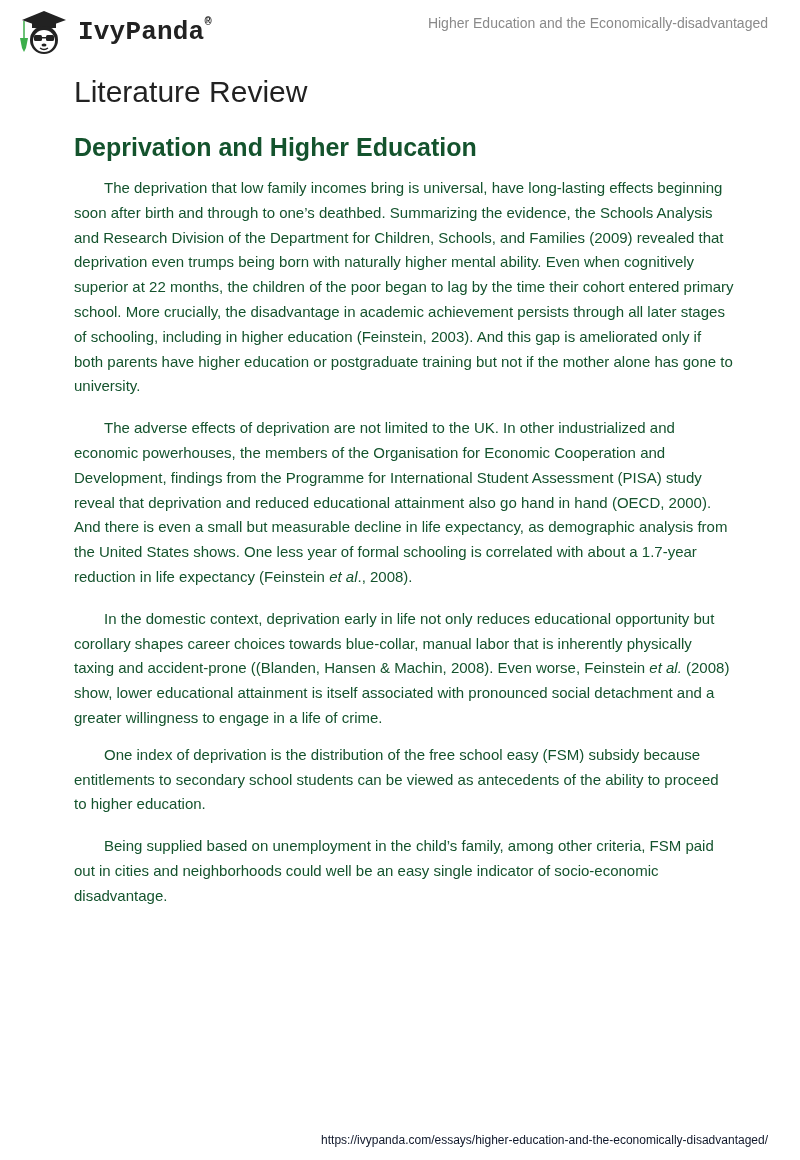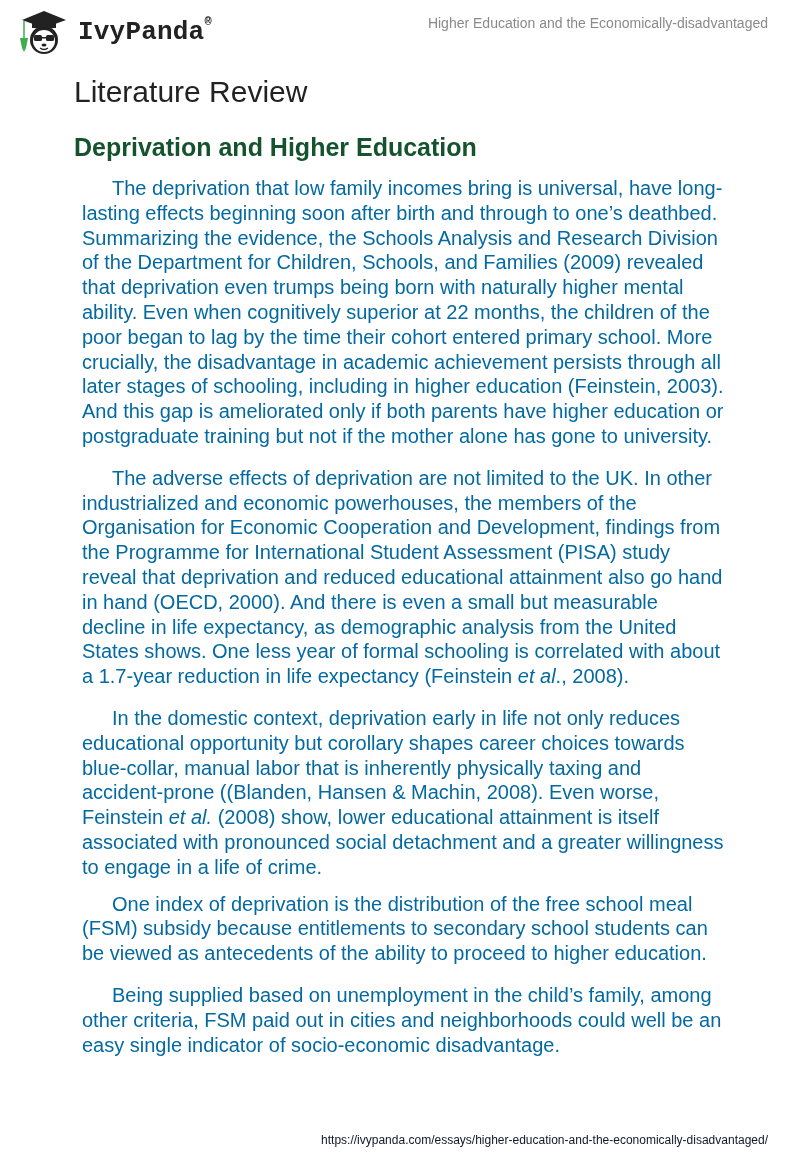--- a/index.html
+++ b/index.html
@@ -10,21 +10,21 @@
   .logo svg { width: 58px; height: 48px; }
   .logo-text { font-family: Liberation Mono, monospace; font-weight: bold; font-size: 26px;
                color: #222; margin-left: 6px; letter-spacing: 0.2px; }
   .logo-text sup { font-size: 12px; position: relative; top: -4px; }
   .doc-title { position: absolute; right: 32px; top: 15px; font-size: 14px; color: #8a8a8a; text-align: right; }
   .content { position: absolute; left: 74px; top: 72px; width: 660px; }
   h1 { font-size: 30px; font-weight: normal; margin: 0; line-height: 40px; color: #222; }
   h2 { font-size: 25px; font-weight: bold; margin: 0; line-height: 34px; color: #14532d; }
   .h2-first { margin-top: 18px; }
   .h2-second { margin-top: 18px; }
-  p { font-size: 20px; line-height: 24.8px; margin: 8px; text-indent: 30px; color: #0369a1; }
+  p { font-size: 15px; line-height: 24.8px; margin: 0; text-indent: 30px; color: #14532d; }
   .p1 { margin-top: 12px; }
   .p-gap { margin-top: 17px; }
   .footer-url { position: absolute; right: 32px; top: 1133px; font-size: 12px; color: #0f172a; }
 </style>
 </head>
 <body>
 
 <div class="header">
   <div class="logo">
     <svg viewBox="0 0 58 48">
@@ -55,18 +55,18 @@
 
   <h2 class="h2-first">Deprivation and Higher Education</h2>
 
   <p class="p1">The deprivation that low family incomes bring is universal, have long-lasting effects beginning soon after birth and through to one’s deathbed. Summarizing the evidence, the Schools Analysis and Research Division of the Department for Children, Schools, and Families (2009) revealed that deprivation even trumps being born with naturally higher mental ability. Even when cognitively superior at 22 months, the children of the poor began to lag by the time their cohort entered primary school. More crucially, the disadvantage in academic achievement persists through all later stages of schooling, including in higher education (Feinstein, 2003). And this gap is ameliorated only if both parents have higher education or postgraduate training but not if the mother alone has gone to university.</p>
 
   <p class="p-gap"><span>The adverse effects of deprivation are not limited to the UK. In other industrialized and economic powerhouses, the members of the Organisation for Economic Cooperation and Development, findings from the Programme for International Student Assessment (PISA) study reveal that deprivation and reduced educational attainment also go hand in hand (OECD, 2000). And there is even a small but measurable decline in life expectancy, as demographic analysis from the United States shows. One less year of formal schooling is correlated with about a 1.7-year reduction in life expectancy (Feinstein </span><i>et al</i><span>., 2008).</span></p>
 
   <p class="p-gap"><span>In the domestic context, deprivation early in life not only reduces educational opportunity but corollary shapes career choices towards blue-collar, manual labor that is inherently physically taxing and accident-prone ((Blanden, Hansen &amp; Machin, 2008). Even worse, Feinstein </span><i>et al.</i><span> (2008) show, lower educational attainment is itself associated with pronounced social detachment and a greater willingness to engage in a life of crime.</span></p>
 
 
-  <p class="p1">One index of deprivation is the distribution of the free school meal (FSM) subsidy because entitlements to secondary school students can be viewed as antecedents of the ability to proceed to higher education.</p>
+  <p class="p1">One index of deprivation is the distribution of the free school easy (FSM) subsidy because entitlements to secondary school students can be viewed as antecedents of the ability to proceed to higher education.</p>
 
   <p class="p-gap">Being supplied based on unemployment in the child’s family, among other criteria, FSM paid out in cities and neighborhoods could well be an easy single indicator of socio-economic disadvantage.</p>
 </div>
 
 <div class="footer-url">https://ivypanda.com/essays/higher-education-and-the-economically-disadvantaged/</div>
 
 </body></html>

